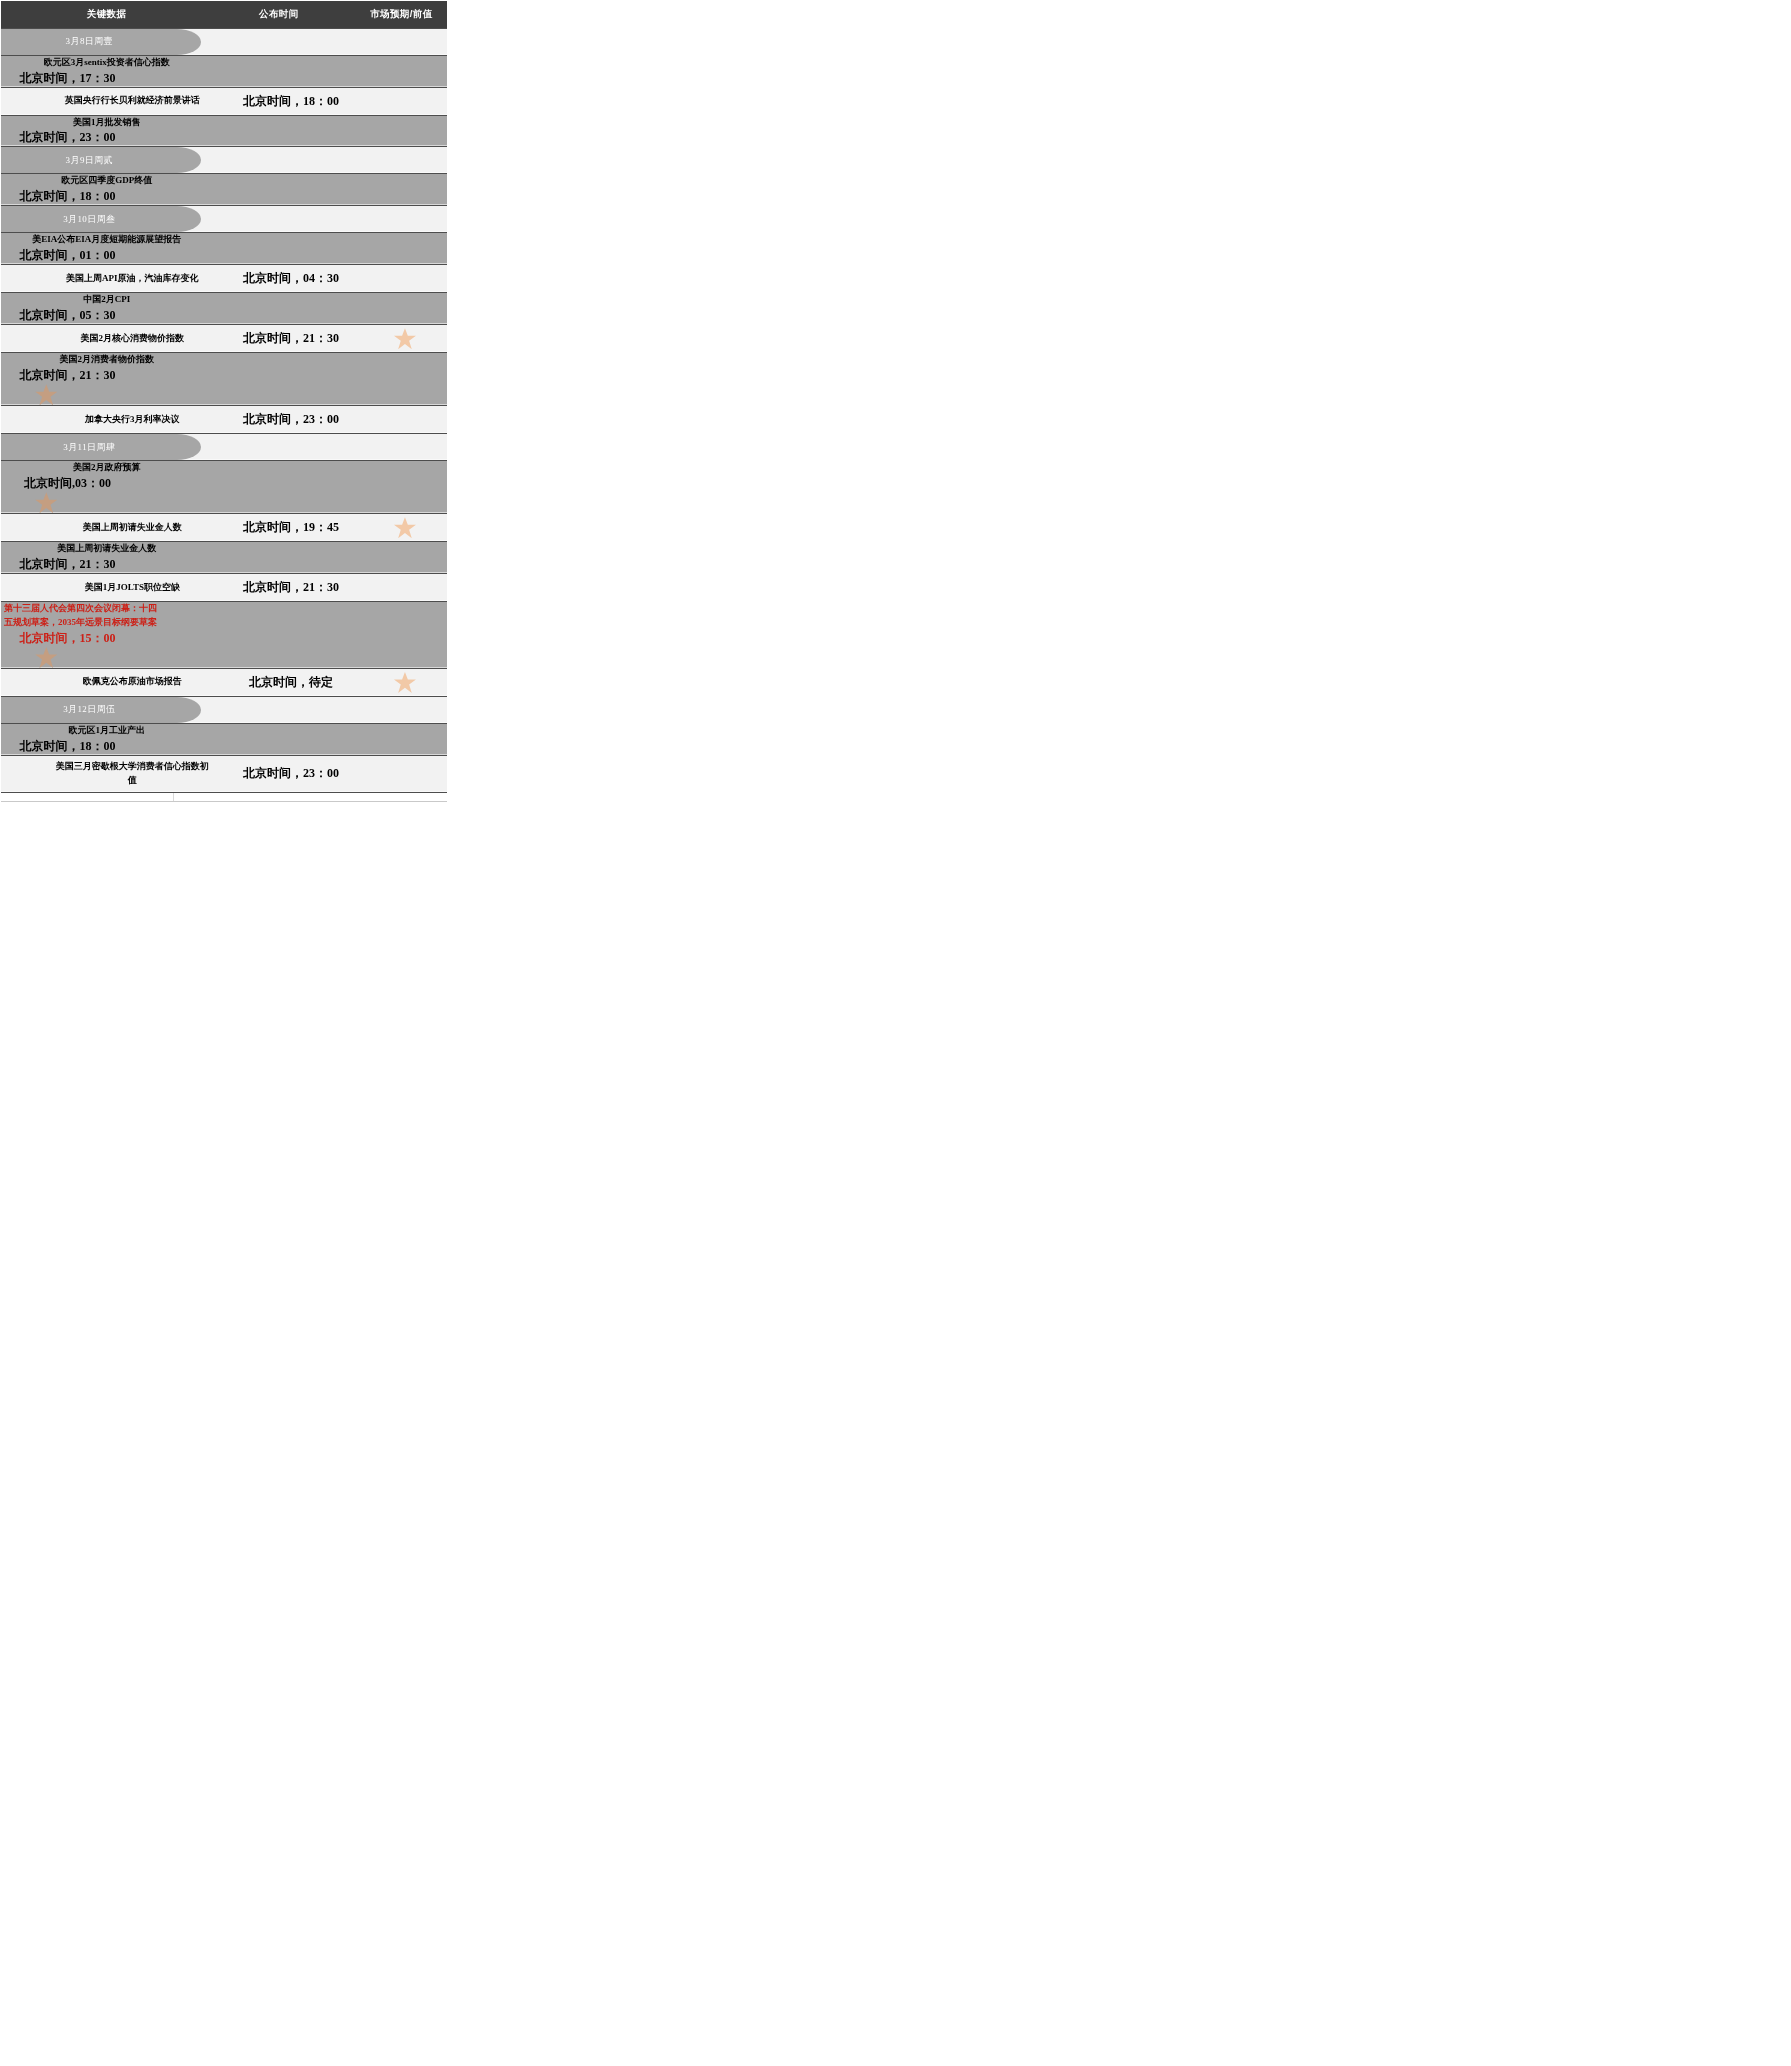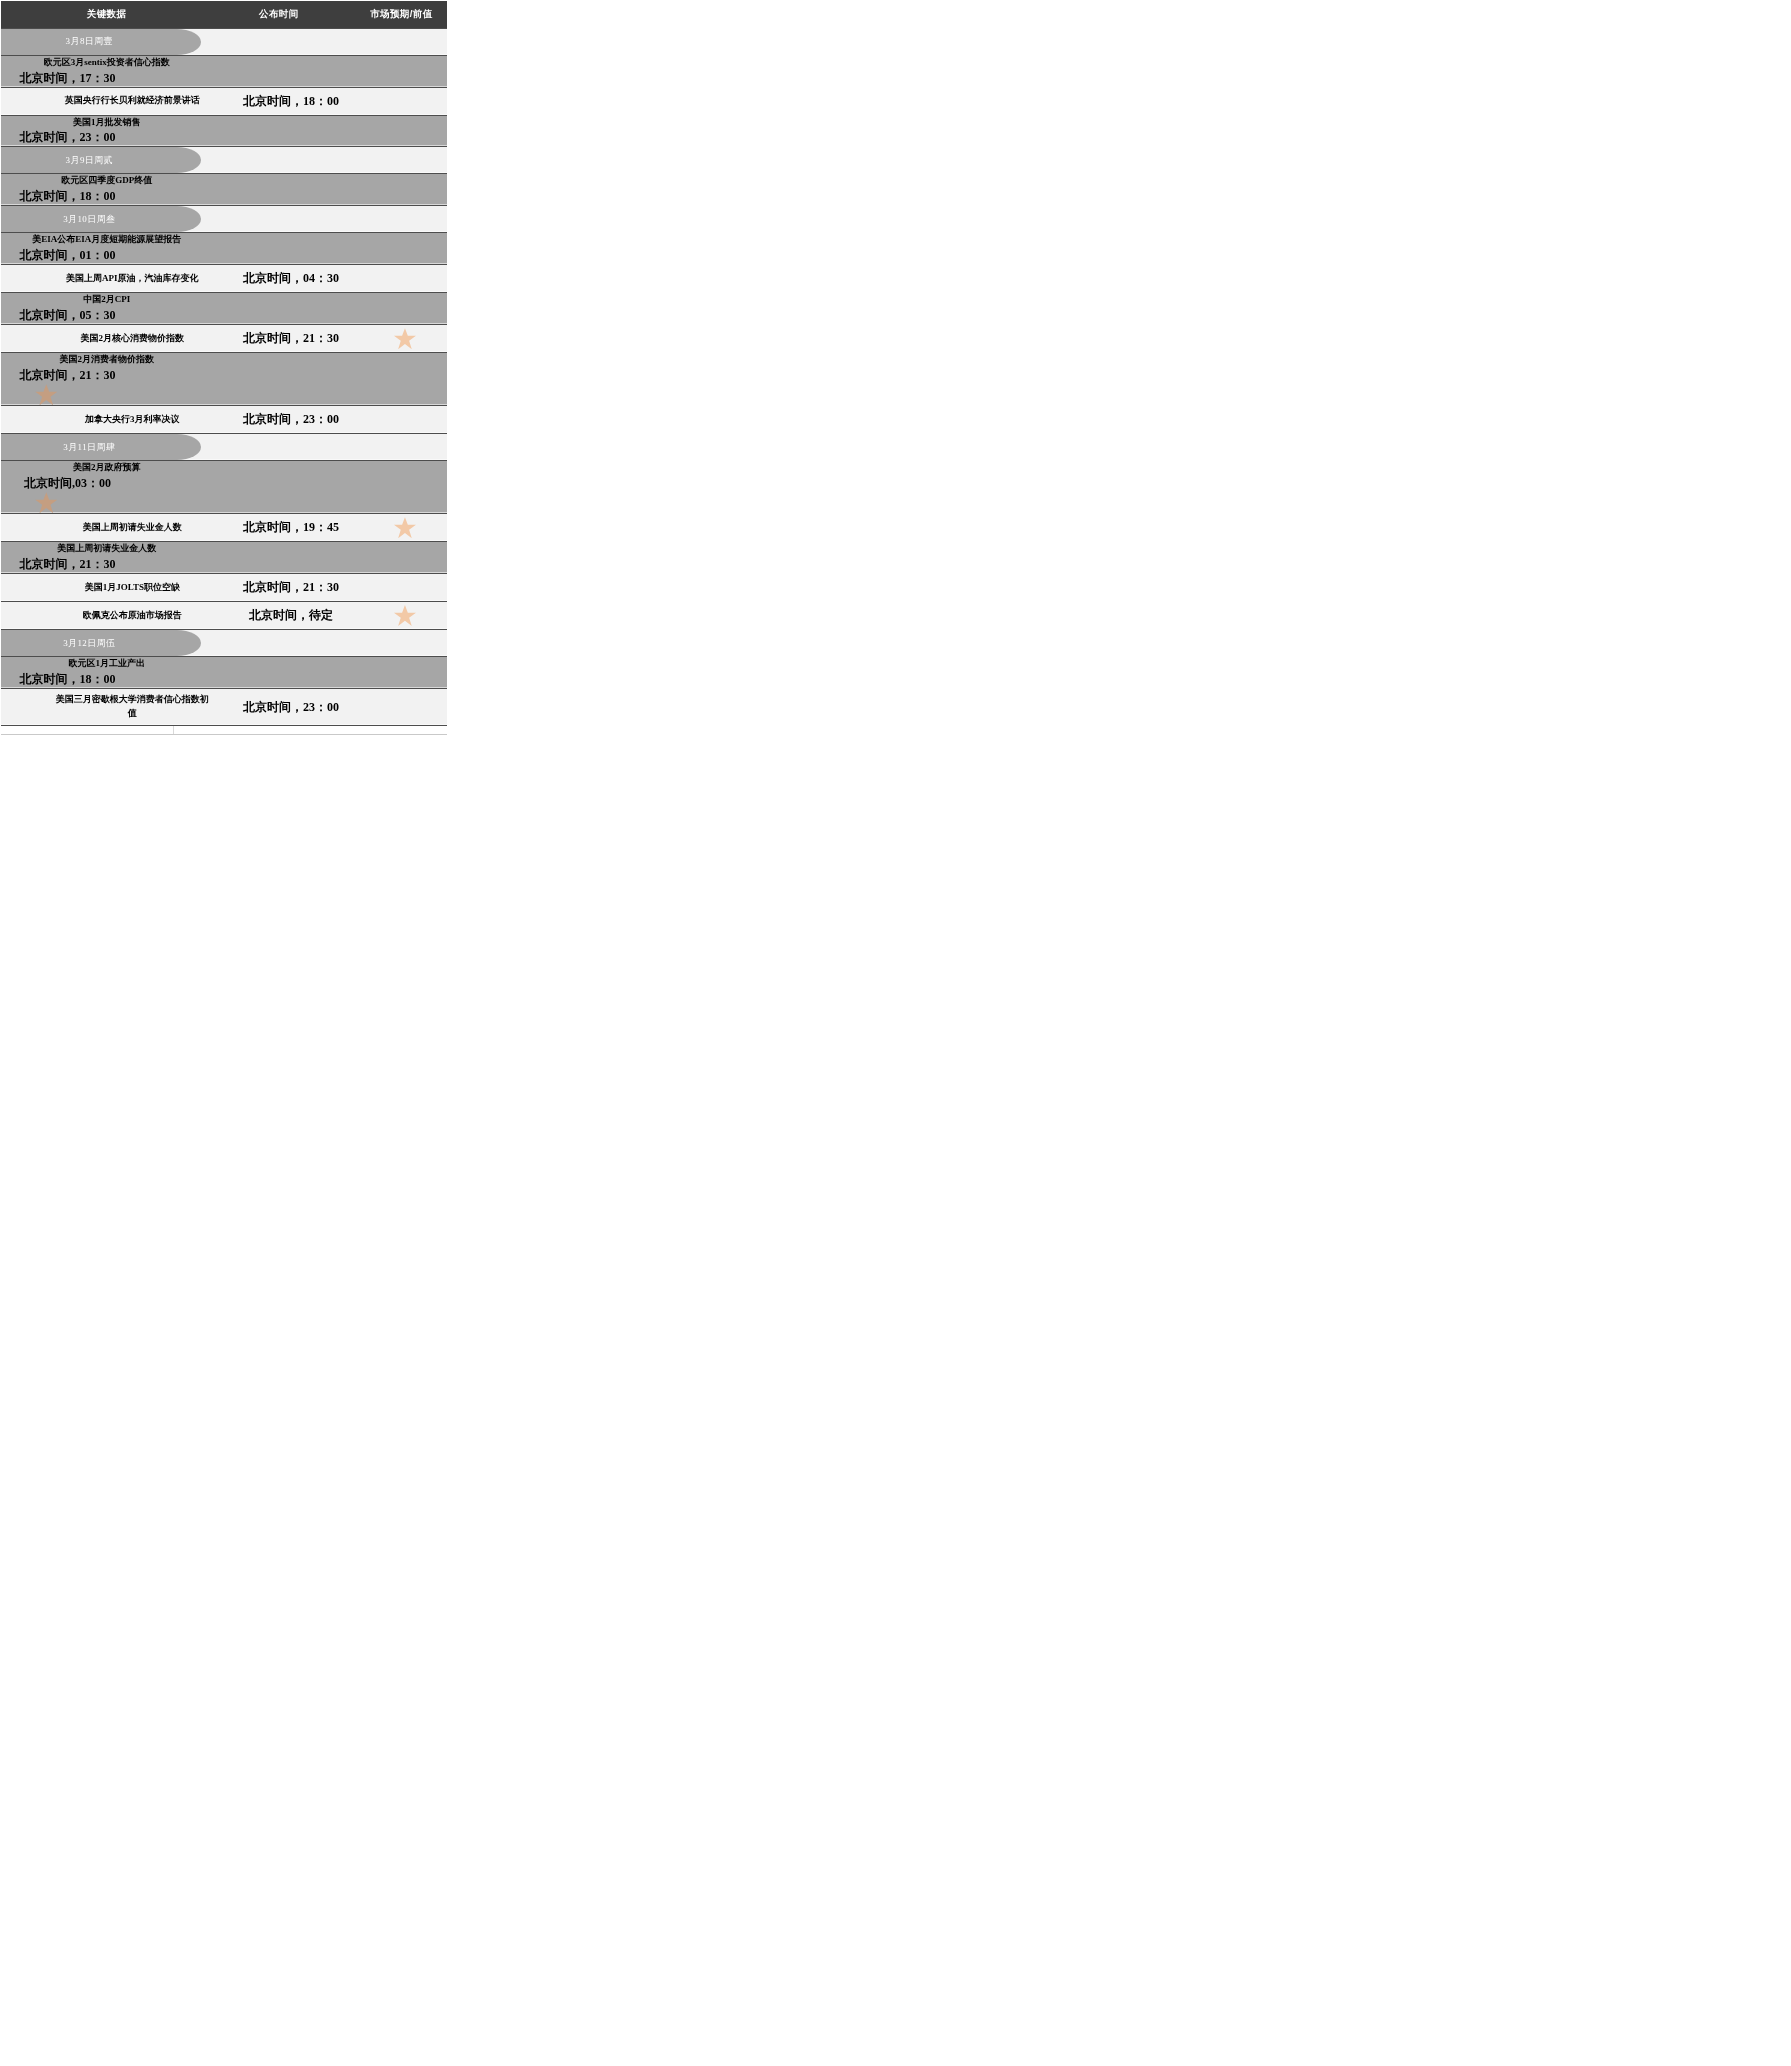--- a/index.html
+++ b/index.html
@@ -257,20 +257,28 @@
   </div>
 
   <div class="row data light">
     <div class="cell col-name name">美国1月JOLTS职位空缺</div>
     <div class="cell col-time time">北京时间，21：30</div>
     <div class="cell col-star">
       
     </div>
   </div>
 
+  <div class="row data gray emphasis tall">
+    <div class="cell col-name name">第十三届人代会第四次会议闭幕：十四
+五规划草案，2035年远景目标纲要草案</div>
+    <div class="cell col-time time">北京时间，15：00</div>
+    <div class="cell col-star">
+      <span class="star muted"></span>
+    </div>
+  </div>
 
   <div class="row data light">
     <div class="cell col-name name">欧佩克公布原油市场报告</div>
     <div class="cell col-time time">北京时间，待定</div>
     <div class="cell col-star">
       <span class="star"></span>
     </div>
   </div>
 
   <div class="row date">

